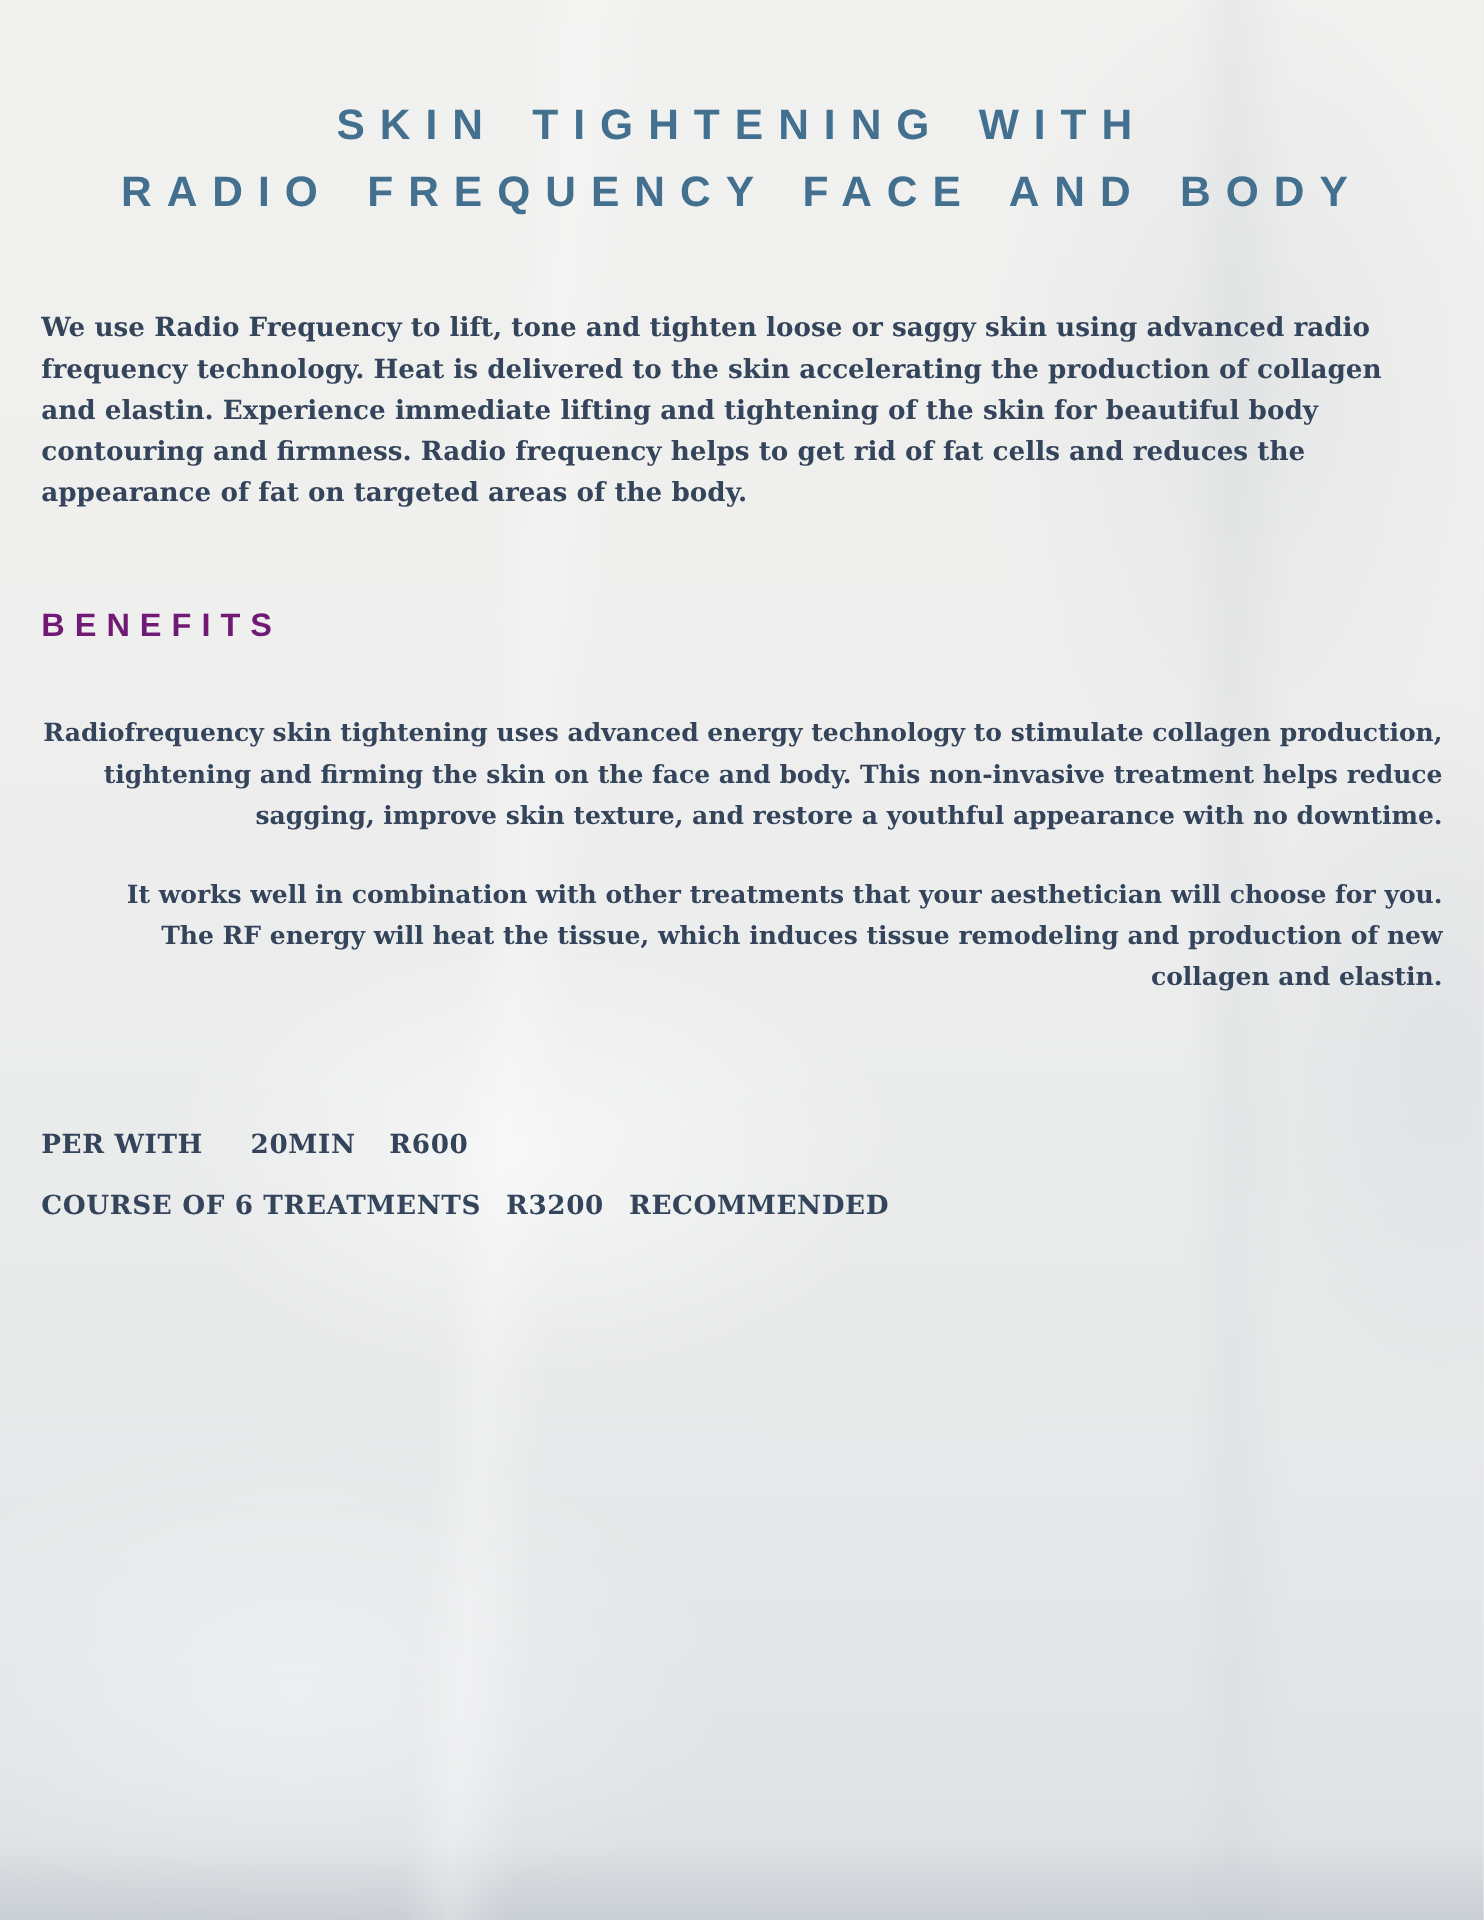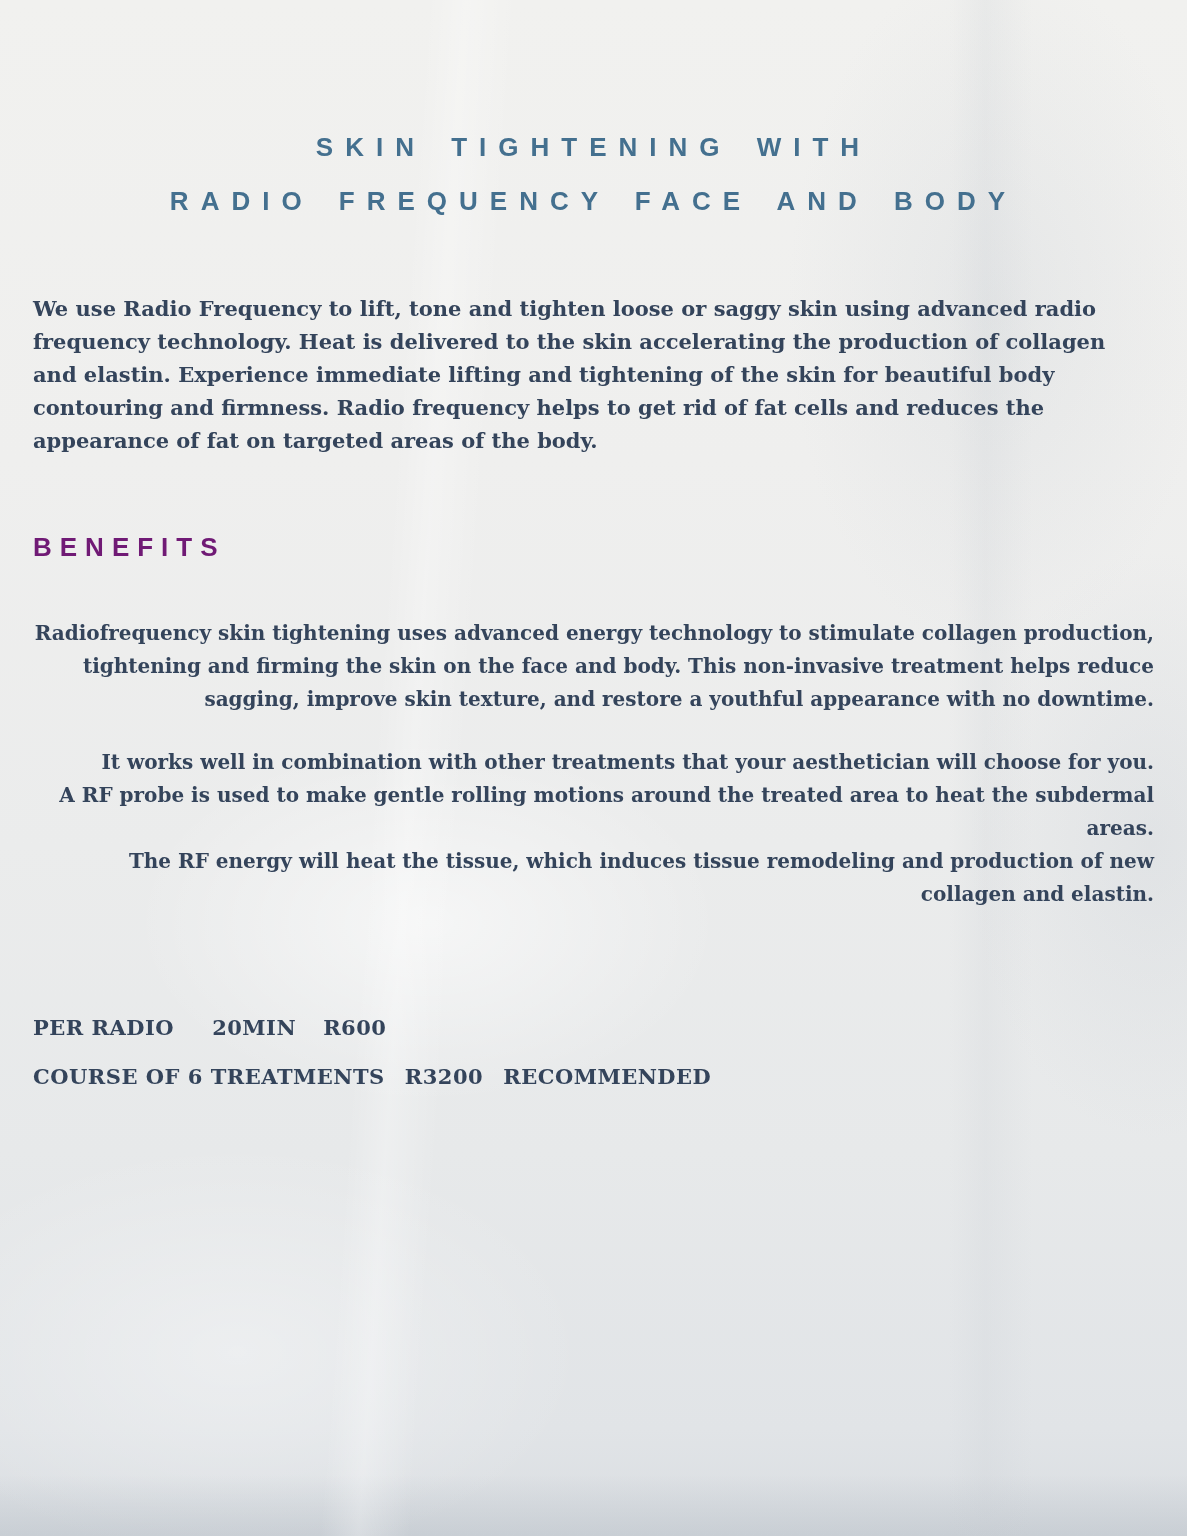--- a/index.html
+++ b/index.html
@@ -46,25 +46,25 @@
 
   .content {
     position: relative;
     padding: 0 33px;
     color: #34445b;
   }
 
   
   .title {
     margin: 0;
-    padding-top: 120px;
+    padding-top: 73px;
     text-align: center;
     font-family: "Liberation Sans", sans-serif;
     font-weight: 700;
-    font-size: 26px;
+    font-size: 34px;
     line-height: 54px;
     letter-spacing: 12px;
     word-spacing: 6px;
     color: #44708f;
   }
   .title .title-line { display: block; }
 
   .intro {
     margin: 64px 0 0 0;
     text-align: left;
@@ -123,27 +123,26 @@
     </h1>
 
     <p class="intro">We use Radio Frequency to lift, tone and tighten loose or saggy skin using advanced radio frequency technology. Heat is delivered to the skin accelerating the production of collagen and elastin. Experience immediate lifting and tightening of the skin for beautiful body contouring and firmness. Radio frequency helps to get rid of fat cells and reduces the appearance of fat on targeted areas of the body.</p>
 
     <h2 class="benefits-heading">BENEFITS</h2>
 
     <p class="body-para">Radiofrequency skin tightening uses advanced energy technology to stimulate collagen production, tightening and firming the skin on the face and body. This non-invasive treatment helps reduce sagging, improve skin texture, and restore a youthful appearance with no downtime.</p>
 
     <div class="body-para body-para-2">
       <div>It works well in combination with other treatments that your aesthetician will choose for you.</div>
-      <div>A RF probe is used to make gentle rolling motions around the treated area to heat the subdermal areas.</div>
       <div>The RF energy will heat the tissue, which induces tissue remodeling and production of new collagen and elastin.</div>
     </div>
 
     <div class="pricing">
       <div class="price-row">
-        <span class="gap-lg">PER RADIO</span><span class="gap-md">20MIN</span><span>R600</span>
+        <span class="gap-lg">PER WITH</span><span class="gap-md">20MIN</span><span>R600</span>
       </div>
       <div class="price-row">
         <span class="gap-sm">COURSE OF 6 TREATMENTS</span><span class="gap-sm">R3200</span><span>RECOMMENDED</span>
       </div>
     </div>
 
   </div>
 </div>
 
 </body></html>

